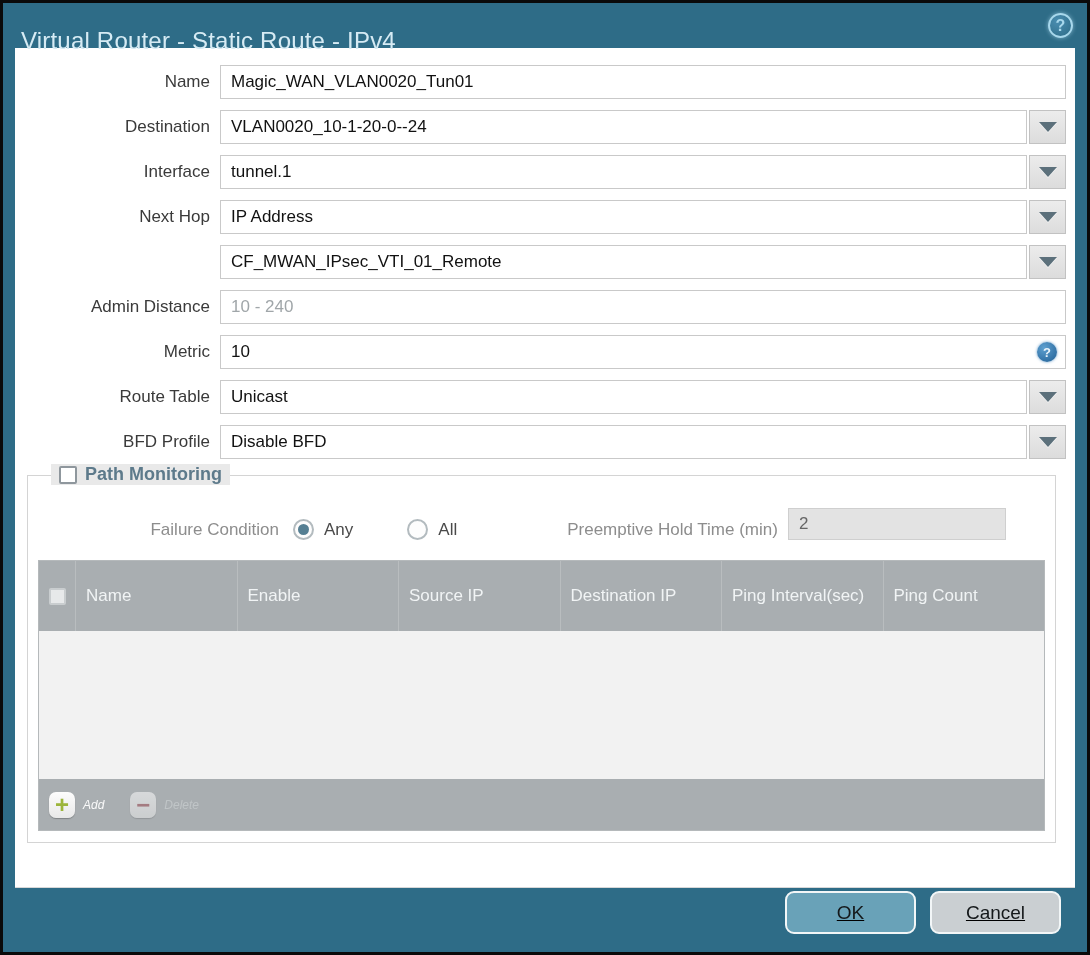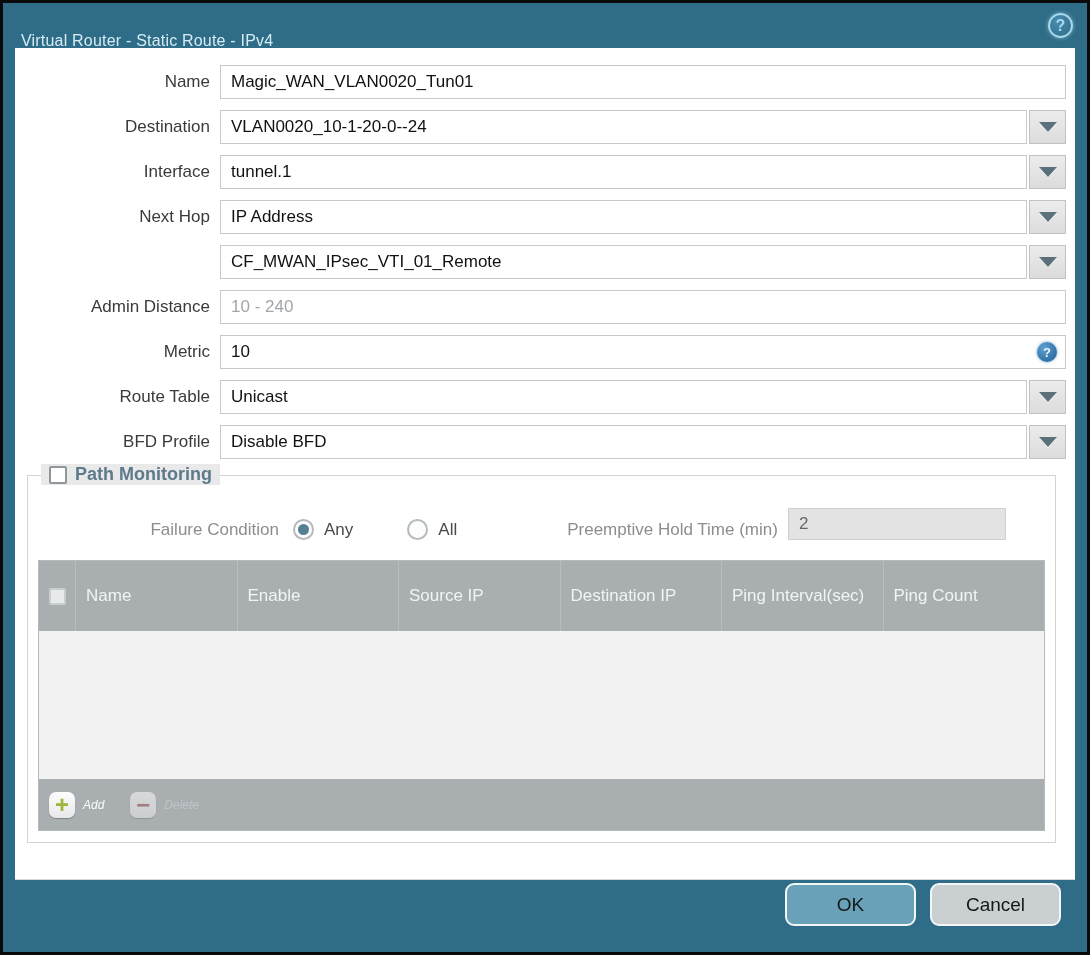--- a/index.html
+++ b/index.html
@@ -12,21 +12,21 @@
   .frame {
     position: absolute; inset: 3px;
     background: #2e6c87;
     display: flex; flex-direction: column;
   }
   
   .titlebar {
     height: 45px; display: flex; align-items: center;
     padding: 0 14px 0 18px; position: relative;
   }
-  .title { color: #d6ebf4; font-size: 16px; letter-spacing: 0.2px; margin-top: 30px; }
+  .title { color: #d6ebf4; font-size: 24px; letter-spacing: 0.2px; margin-top: 30px; }
   .help-circle {
     margin-left: auto; width: 25px; height: 25px; border-radius: 50%;
     border: 2px solid #a8d8ec; color: #a8d8ec;
     display: flex; align-items: center; justify-content: center;
     font-size: 16px; font-weight: bold; cursor: pointer;
     background: radial-gradient(circle at 35% 30%, #4a8db0, #2e6c87);
     box-shadow: 0 0 4px rgba(180,225,245,.6);
   }
   
   .dialog-body {
@@ -65,21 +65,21 @@
     color: #eaf4fb; font-size: 13px; font-weight: bold;
     display: flex; align-items: center; justify-content: center;
     box-shadow: 0 0 3px rgba(60,130,190,.8); cursor: pointer;
   }
   
   .pm-fieldset {
     position: relative; margin: 16px 10px 0 12px; height: 368px;
     border: 1px solid #d4d4d4; padding: 0 10px;
   }
   .pm-legend {
-    position: absolute; top: -12px; left: 13px;
+    position: absolute; top: -12px; left: 23px;
     background: #e9e9e9; padding: 0 8px;
     display: flex; align-items: center; gap: 8px;
   }
   .checkbox {
     width: 18px; height: 18px; background: #fff;
     border: 2px solid #8f979d; border-radius: 2px; cursor: pointer;
   }
   .pm-legend .pm-title { font-size: 18px; font-weight: bold; color: #5d7a8b; }
   .pm-row { display: flex; align-items: flex-end; height: 34px; margin-top: 30px; }
   .gray-lbl { color: #8d8d8d; font-size: 17px; white-space: nowrap; }
@@ -129,22 +129,22 @@
     box-shadow: 0 1px 1px rgba(0,0,0,.25);
   }
   .plus { color: #9cb53b; }
   .minus { color: #a1525a; }
   .tool-lbl { font-size: 12px; color: #fafafa; font-style: italic; }
   .tool-btn.disabled { cursor: default; }
   .tool-btn.disabled .tool-ico { opacity: .55; }
   .tool-btn.disabled .tool-lbl { color: #c0c5c7; }
   
   .bottombar {
-    height: 72px; display: flex; justify-content: flex-end;
-    padding: 3px 26px 0 0; gap: 14px;
+    height: 64px; display: flex; justify-content: flex-end;
+    padding: 3px 26px 0 0; gap: 14px; text-decoration: underline;
   }
   .btn {
     width: 131px; height: 43px; border-radius: 9px;
     border: 2px solid #f2f6f7; font-family: "Liberation Sans", sans-serif;
     font-size: 19px; color: #14181a; cursor: pointer;
   }
   .btn-ok { background: #69a2b8; }
   .btn-cancel { background: #cacfd2; }
 </style>
 </head>

